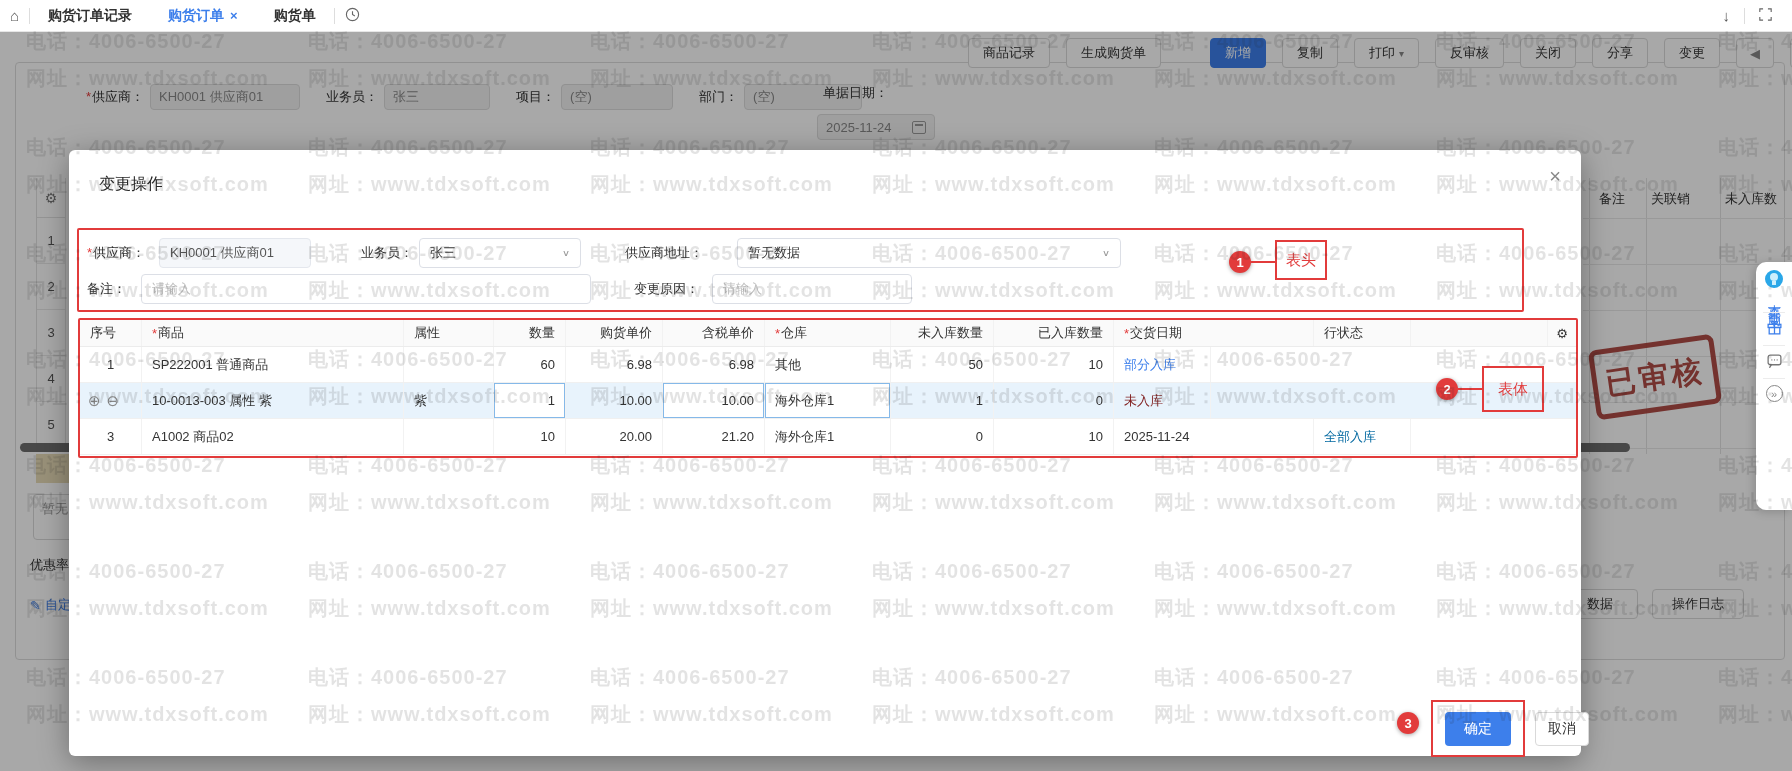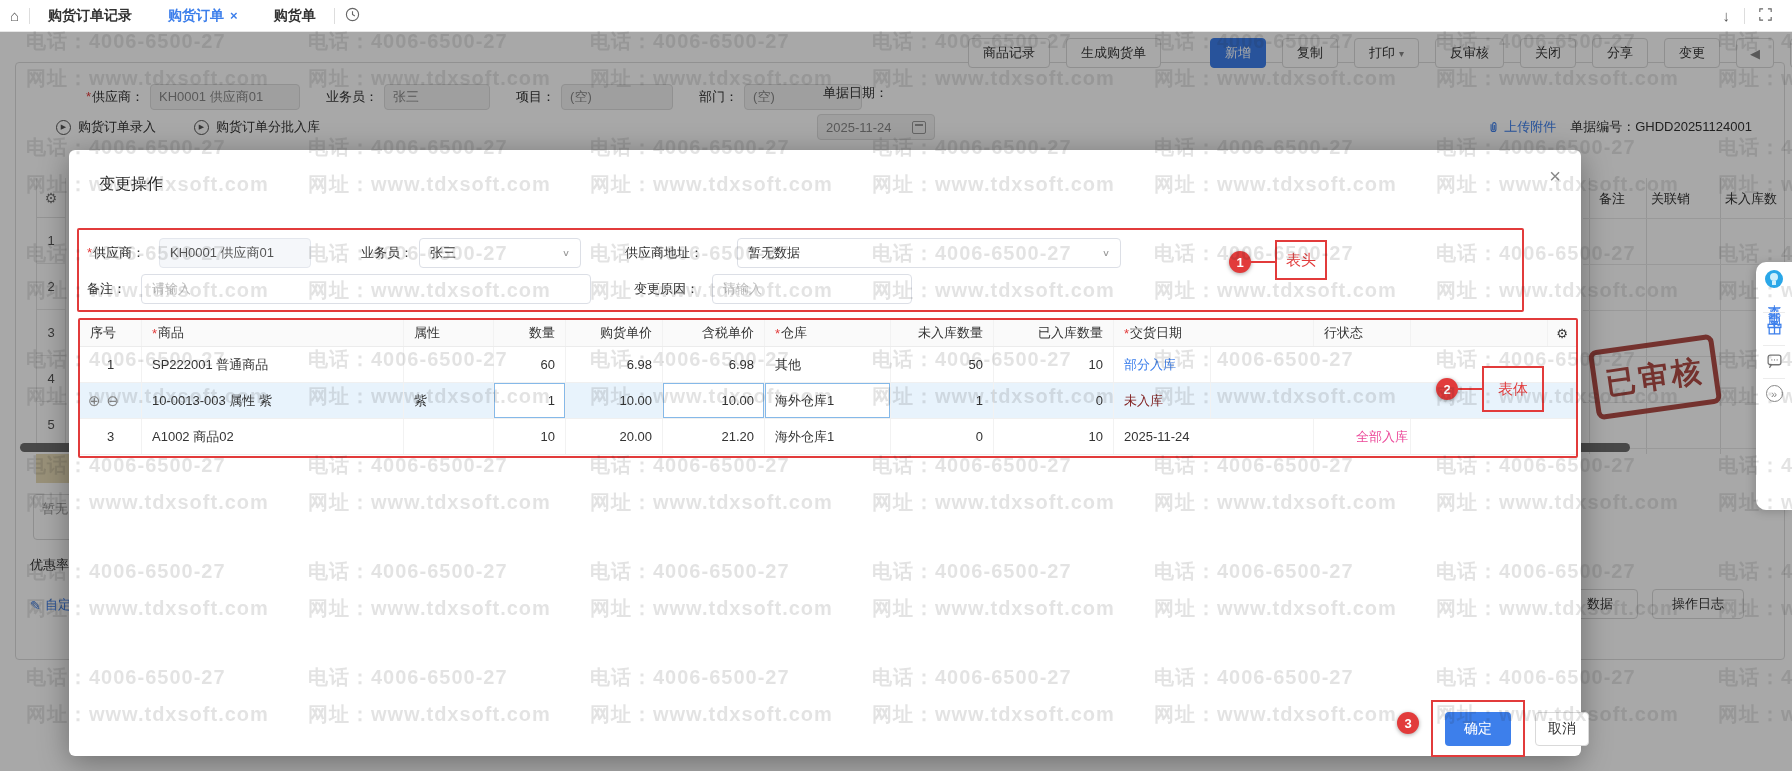--- a/index.html
+++ b/index.html
@@ -59,21 +59,21 @@
   .mt-head { height:27px; background:#fafafa; border-bottom:1px solid #ececec; font-size:13px; color:#333; }
   .mt-row { height:36px; border-bottom:1px solid #f0f0f0; font-size:13px; color:#333; background:#fff; }
   .mt-row.sel { background:#e8f3fc; }
   .cell { padding:0 10px; border-right:1px solid #f2f2f2; display:flex; align-items:center; overflow:hidden; white-space:nowrap; }
   .cell.num { justify-content:flex-end; }
   .cell.ctr { justify-content:center; }
   .cell.edit { box-shadow:inset 0 0 0 1px #85b9e9; background:#fff; }
   .c0{width:62px;} .c1{width:262px;} .c2{width:90px;} .c3{width:72px;} .c4{width:97px;} .c5{width:102px;}
   .c6{width:126px;} .c7{width:103px;} .c8{width:120px;} .c9{width:200px;} .c10{width:97px;}
   .c11{width:137px;} .c12{width:28px; border-right:none;} .c11b{width:165px; border-right:none;}
-  .st-blue{color:#3d7feb;} .st-orange{color:#7f1d1d;} .st-green{color:#ec4899;margin-left:32px;}
+  .st-blue{color:#3d7feb;} .st-orange{color:#7f1d1d;} .st-green{color:#0369a1;}
   .rowico { color:#888; font-size:15px; cursor:pointer; }
 
   .ann-badge { position:absolute; width:22px; height:22px; border-radius:50%; background:#e23b3b; color:#fff; font-size:13px; font-weight:bold; display:flex; align-items:center; justify-content:center; box-shadow:0 1px 4px rgba(0,0,0,.35); z-index:5; }
   .ann-box { position:absolute; border:2px solid #e23b3b; color:#e23b3b; font-size:15px; display:flex; align-items:center; justify-content:center; z-index:5; }
   .ann-line { position:absolute; height:2px; background:#e23b3b; z-index:5; }
 
   .m-btn { position:absolute; height:34px; border-radius:4px; font-size:14px; display:flex; align-items:center; justify-content:center; cursor:pointer; }
   .m-btn.confirm { background:#3d7feb; color:#fff; }
   .m-btn.cancel { background:#fff; color:#333; border:1px solid #d9d9d9; }
 
@@ -134,41 +134,20 @@
         </div>
       <span class="radio on" style="margin-left:14px;"></span>
       <span class="lbl" style="color:#3d7feb;">购货</span>
       <span class="radio" style="margin-left:14px;"></span>
       <span class="lbl">退货</span>
       <span class="lbl">供应商发货地址：</span>
       <div class="ipt" style="width:212px; margin-left:-6px; background:#efefef;"></div>
       <span style="color:#555; font-size:14px;">✎</span>
     </div>
 
-    <div class="abs" style="left:56px; top:118px; right:40px; display:flex; justify-content:space-between; align-items:center;">
-      <div style="display:flex; gap:38px; align-items:center;">
-        <span class="lbl" style="display:inline-flex; gap:7px; align-items:center;">
-            <span class="play">▶</span>
-            <span>购货订单录入</span>
-          </span>
-        <span class="lbl" style="display:inline-flex; gap:7px; align-items:center;">
-            <span class="play">▶</span>
-            <span>购货订单分批入库</span>
-          </span>
-      </div>
-      <div style="display:flex; gap:14px; align-items:center;">
-        <span class="linkblue">
-          <svg width="13" height="13" viewBox="0 0 16 16">
-              <path d="M5 4 v6 a3 3 0 0 0 6 0 V4 a2 2 0 0 0 -4 0 v6 a1 1 0 0 0 2 0 V5" fill="none" stroke="#3d7feb" stroke-width="1.3"></path>
-            </svg>
-          <span>上传附件</span>
-        </span>
-        <span class="lbl"><span>单据编号：</span><span>GHDD20251124001</span></span>
-      </div>
-    </div>
 
     <div class="abs" style="left:36px; top:178px; width:30px; border-left:1px solid #e2e2e2; border-right:1px solid #e2e2e2;">
       <div style="height:40px; display:flex; align-items:center; justify-content:center; border-bottom:1px solid #e2e2e2;">
           <span style="color:#777; font-size:14px;">⚙</span>
         </div>
       <div class="numcol-cell">1</div>
       <div class="numcol-cell">2</div>
       <div class="numcol-cell">3</div>
       <div class="numcol-cell">4</div>
       <div class="numcol-cell">5</div>

